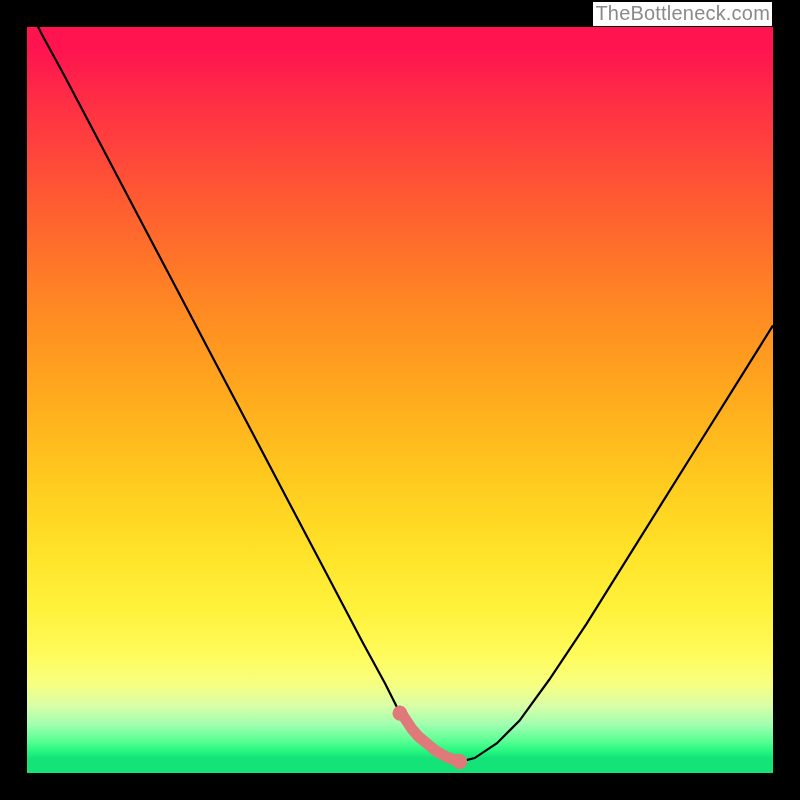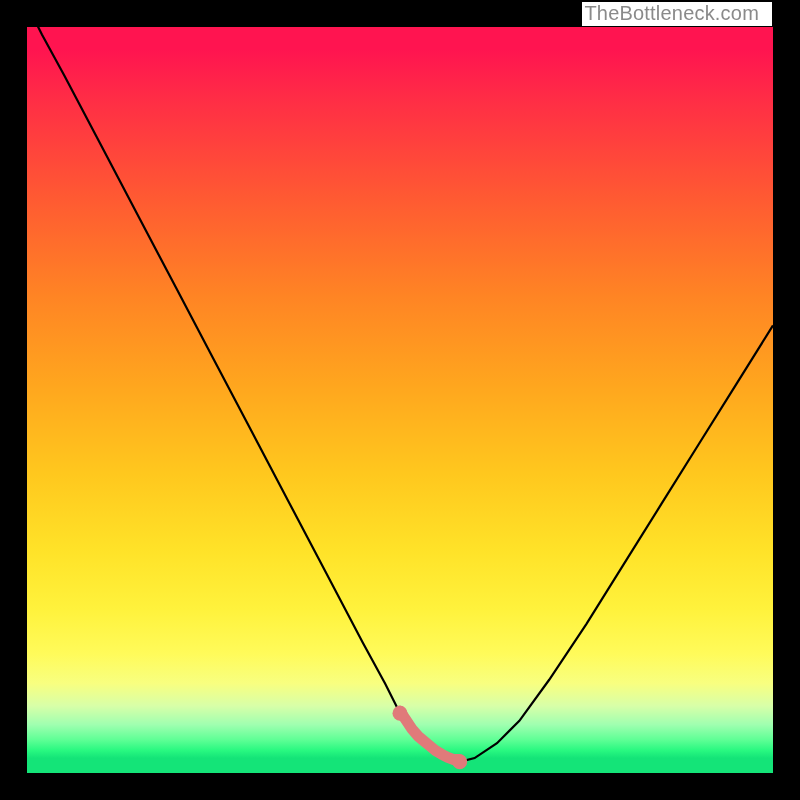--- a/index.html
+++ b/index.html
@@ -62,21 +62,21 @@
   .watermark {
     position: absolute;
     top: 2px;
     right: 28px;
     font-family: Arial, Helvetica, sans-serif;
     font-size: 20px;
     font-weight: 500;
     color: #8a8a8a;
     letter-spacing: 0.2px;
     background: #fff;
-    padding: 0 13px 1px 2px;
+    padding: 0 2px 1px 2px;
   }
 </style>
 </head>
 <body>
 
 <div class="frame">
   <div class="plot">
     <div class="gradient"></div>
     <svg class="curve" viewBox="0 0 746 746" preserveAspectRatio="none">
       <path id="main-curve" d="M0.00 -22.38 L14.92 7.46 L37.30 48.49 L74.60 119.36 L111.90 190.23 L149.20 261.10 L186.50 331.97 L223.80 402.84 L261.10 473.71 L298.40 544.58 L335.70 615.45 L358.08 656.48 L373.00 686.32 L387.92 708.70 L410.30 727.35 L425.22 734.81 L432.68 734.81 L447.60 731.08 L469.98 716.16 L492.36 693.78 L522.20 652.75 L559.50 596.80 L596.80 537.12 L634.10 477.44 L671.40 417.76 L708.70 358.08 L746.00 298.40" stroke="#000" stroke-width="2.2" fill="none"></path>

